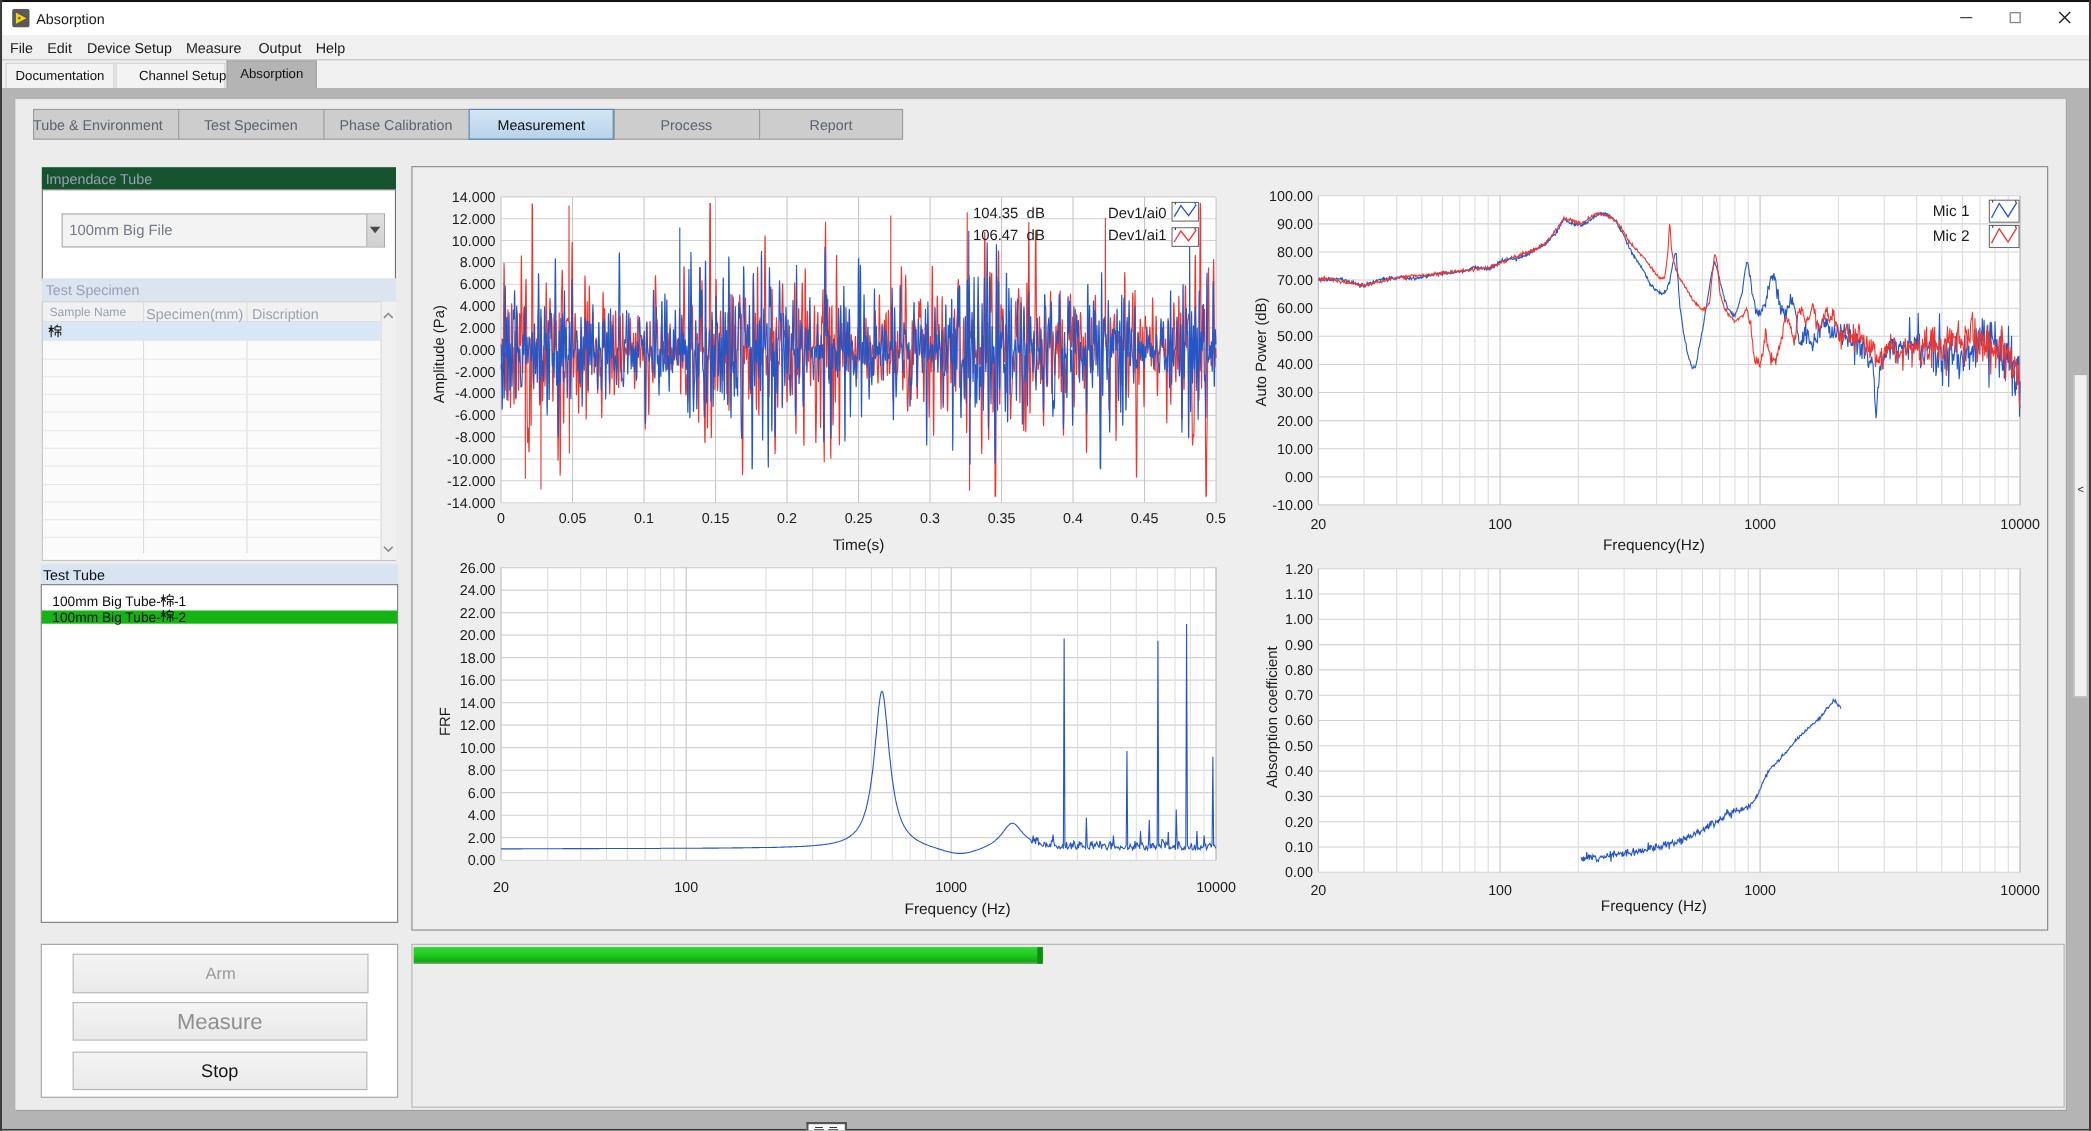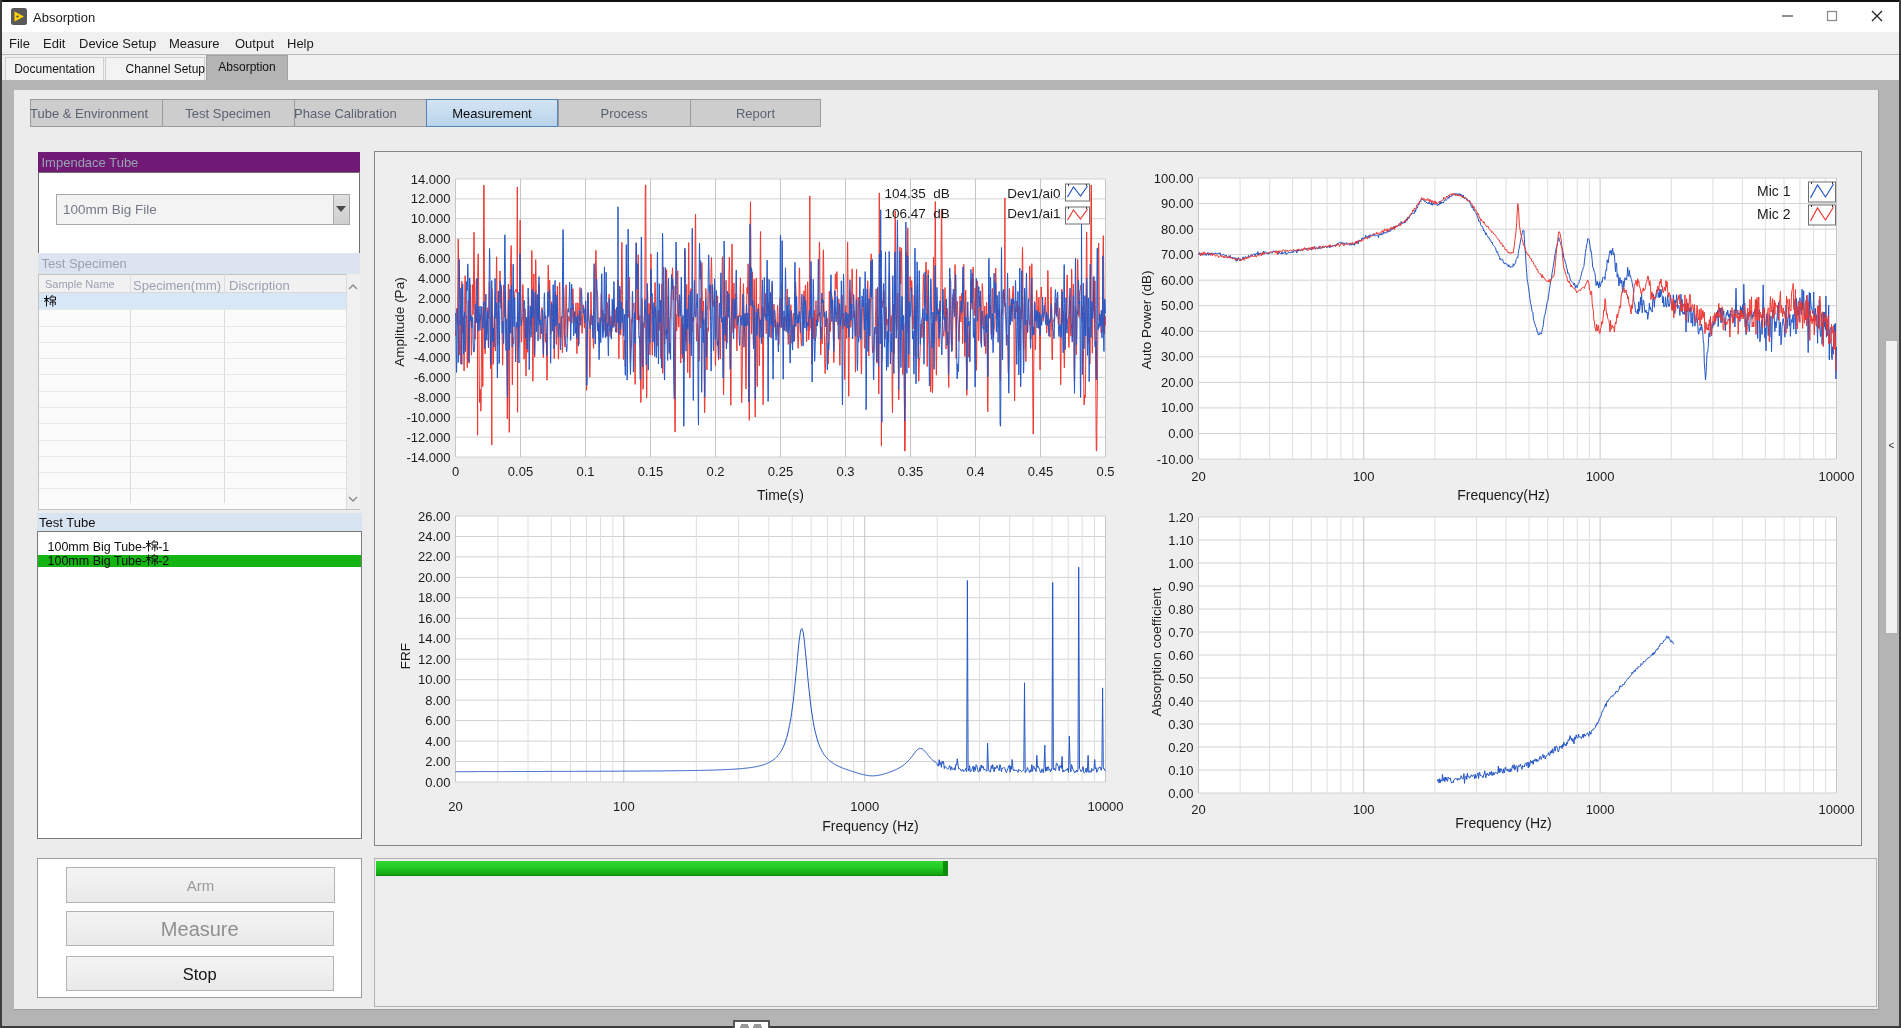--- a/index.html
+++ b/index.html
@@ -33,43 +33,43 @@
 <span class="abs" style="left:169px">Measure</span>
 <span class="abs" style="left:235px">Output</span>
 <span class="abs" style="left:287px">Help</span>
 </div>
 
 <div class="abs" style="left:2px;top:55px;width:1897px;height:25px;background:#f0f0f0"></div>
 <div class="abs" style="left:5px;top:57px;width:99px;height:23px;background:#f3f3f3;border:1px solid #d0d0d0;border-bottom:none"></div>
 <div class="abs" style="left:105px;top:57px;width:100px;height:23px;background:#f3f3f3;border:1px solid #d0d0d0;border-bottom:none"></div>
 <div class="abs" style="left:206px;top:55px;width:82px;height:25px;background:#b4b4b4;border:1px solid #a2a2a2;border-bottom:none"></div>
 <div class="abs" style="left:5px;top:62px;width:99px;text-align:center;font-size:12px;color:#111">Documentation</div>
-<div class="abs" style="left:105px;top:62px;width:100px;text-align:right;font-size:12px;color:#111">Channel Setup</div>
+<div class="abs" style="left:116px;top:62px;width:100px;text-align:center;font-size:12px;color:#111">Channel Setup</div>
 <div class="abs" style="left:206px;top:60px;width:82px;text-align:center;font-size:12px;color:#111">Absorption</div>
 
 <div class="abs" style="left:2px;top:80px;width:1897px;height:946px;background:#b4b4b4"></div>
 <div class="abs" style="left:14px;top:90px;width:1865px;height:920px;background:#ececec;border-right:1px solid #9e9e9e;border-bottom:1px solid #9e9e9e"></div>
 
 <div class="abs" style="left:1884.5px;top:340px;width:13px;height:294px;background:#f1f1f1;border:1px solid #b0b0b0"></div>
 <div class="abs" style="left:1886px;top:440px;width:11px;font-size:10px;color:#333;text-align:center">&lt;</div>
 
 <div class="abs" style="left:30px;top:99px;width:791px;height:28px;background:#cdcdcd;border:1px solid #9b9b9b"></div>
 <div class="abs" style="left:162px;top:99px;width:1px;height:28px;background:#9b9b9b"></div>
 <div class="abs" style="left:294px;top:99px;width:1px;height:28px;background:#9b9b9b"></div>
 <div class="abs" style="left:558px;top:99px;width:1px;height:28px;background:#9b9b9b"></div>
 <div class="abs" style="left:690px;top:99px;width:1px;height:28px;background:#9b9b9b"></div>
 <div class="abs" style="left:30px;top:106px;width:132px;text-align:left;font-size:13px;color:#5a6372">Tube &amp; Environment</div>
 <div class="abs" style="left:162px;top:106px;width:132px;text-align:center;font-size:13px;color:#5a6372">Test Specimen</div>
-<div class="abs" style="left:294px;top:106px;width:132px;text-align:left;font-size:13px;color:#5a6372">Phase Calibration</div>
+<div class="abs" style="left:294px;top:106px;width:132px;text-align:center;font-size:13px;color:#5a6372">Phase Calibration</div>
 <div class="abs" style="left:426px;top:99px;width:132px;height:28px;background:linear-gradient(#d3e5f5,#b9d3ea);border:1px solid #4f86b5"></div>
 <div class="abs" style="left:426px;top:106px;width:132px;text-align:center;font-size:13px;color:#0b0b0b">Measurement</div>
 <div class="abs" style="left:558px;top:106px;width:132px;text-align:center;font-size:13px;color:#5a6372">Process</div>
 <div class="abs" style="left:690px;top:106px;width:131px;text-align:center;font-size:13px;color:#5a6372">Report</div>
 
-<div class="abs" style="left:37.5px;top:151.5px;width:322.5px;height:20px;background:#701a75;font-size:13px;color:#99a1b3"><span style="position:relative;left:4px;top:3px">Impendace Tube</span></div>
+<div class="abs" style="left:37.5px;top:151.5px;width:322.5px;height:20px;background:#14532d;font-size:13px;color:#99a1b3"><span style="position:relative;left:4px;top:3px">Impendace Tube</span></div>
 <div class="abs" style="left:37.5px;top:171.5px;width:322.5px;height:83px;background:#fff;border:1px solid #6e6e6e"></div>
 <div class="abs" style="left:56px;top:194px;width:293.5px;height:31px;background:#f3f3f3;border:1px solid #a8a8a8"></div>
 <div class="abs" style="left:63px;top:202px;font-size:13.5px;color:#737a86">100mm Big File</div>
 <div class="abs" style="left:333px;top:195px;width:15.5px;height:29px;background:linear-gradient(#e0e0e0,#cfcfcf);border-left:1px solid #a8a8a8"></div>
 <svg class="abs" style="left:336px;top:206px" width="10" height="6" viewBox="0 0 10 6">
     <path d="M0 0h10L5 6Z" fill="#4a4a4a"></path>
   </svg>
 
 <div class="abs" style="left:37.5px;top:253px;width:322.5px;height:20.5px;background:#dce4f0;font-size:13px;color:#99a1b3"><span style="position:relative;left:4px;top:3px">Test Specimen</span></div>
 <div class="abs" style="left:37.5px;top:273.5px;width:322.5px;height:236px;background:#fbfbfb;border:1px solid #c2c2c2"></div>

